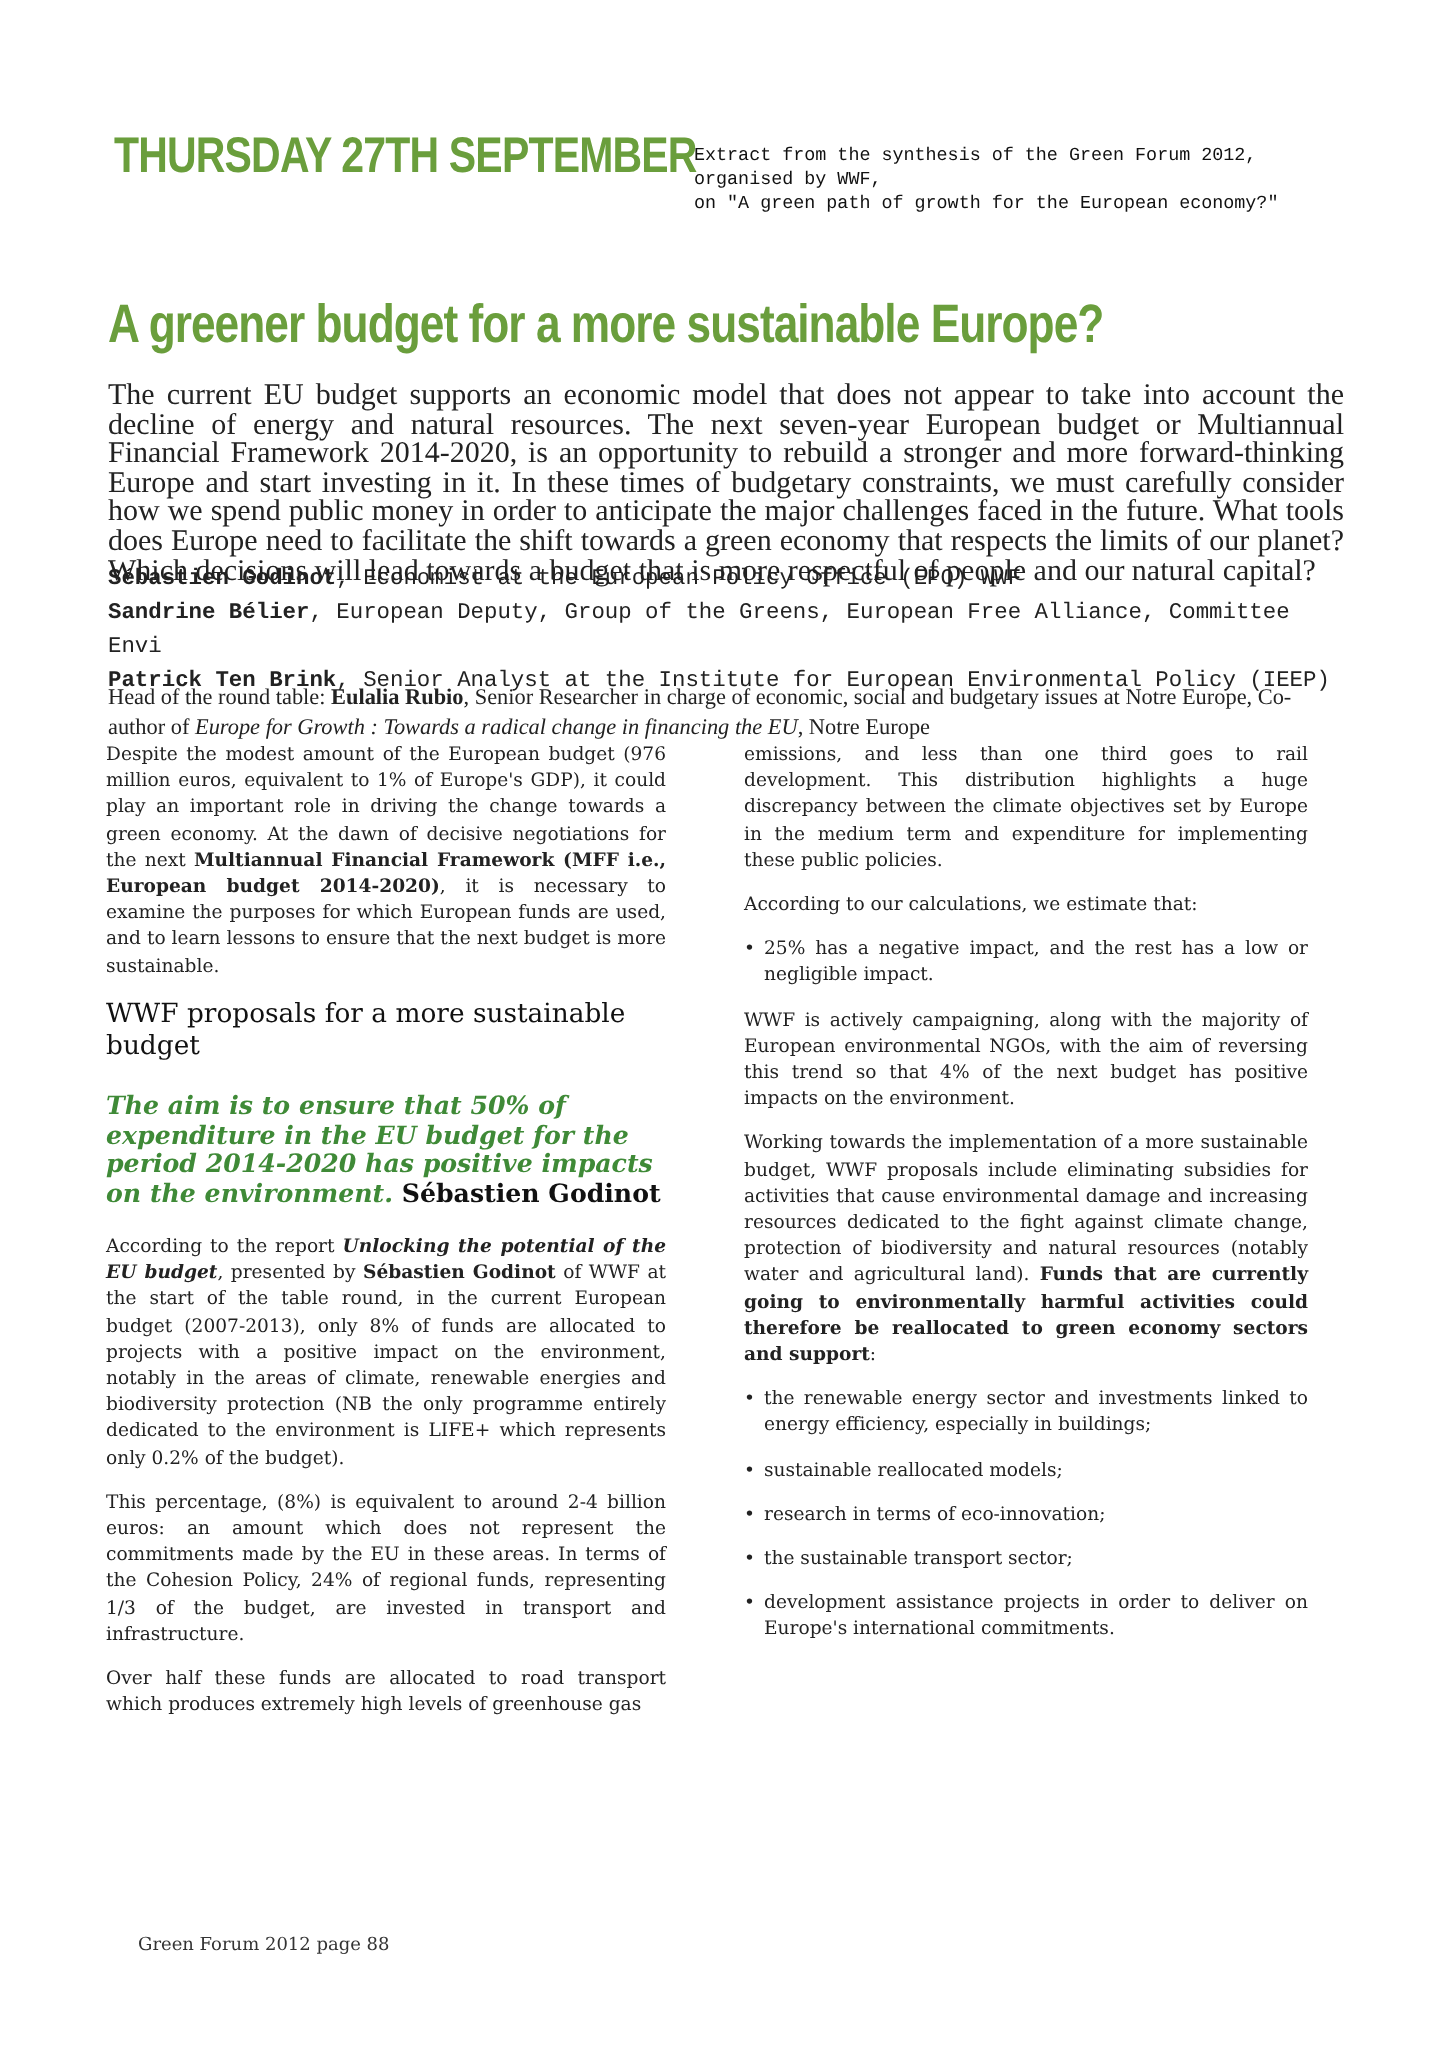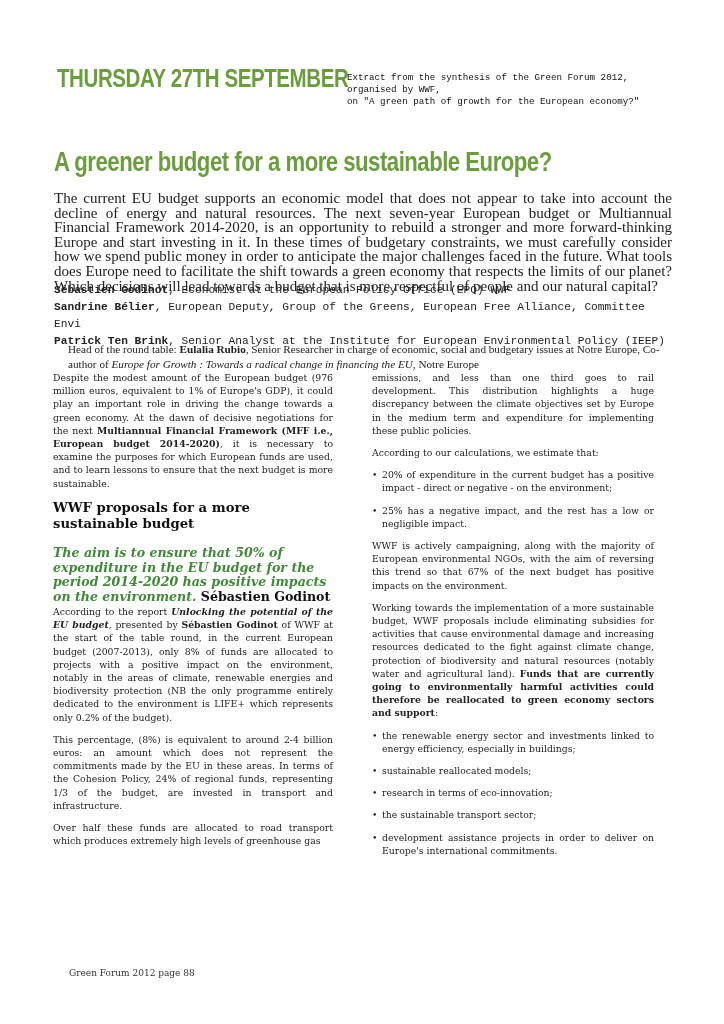--- a/index.html
+++ b/index.html
@@ -12,28 +12,28 @@
              font-size: 9.2px; line-height: 12px; color: #111; }
   .main-title { position: absolute; left: 54px; top: 147px; font-family: "Liberation Sans", sans-serif;
                 font-size: 27px; font-weight: bold; color: #6a9e3c; letter-spacing: -0.6px;
                 transform: scaleX(0.82); transform-origin: left top; white-space: nowrap; }
   .intro { position: absolute; left: 54px; top: 191px; width: 618px; font-family: "Liberation Serif", serif;
            font-size: 15px; line-height: 14.6px; text-align: justify; color: #222; }
   .speakers { position: absolute; left: 54px; top: 282px; width: 618px; font-family: Liberation Mono, monospace;
               font-size: 11.2px; line-height: 17px; color: #222; }
   .speakers b { font-weight: bold; }
   .head-table { position: absolute; left: 54px; top: 342px; width: 600px; font-family: "Liberation Serif", serif;
-                font-size: 11.2px; line-height: 15px; color: #222; margin-left: 14px; }
+                font-size: 11.2px; line-height: 15px; color: #222; }
   .col { position: absolute; top: 371px; width: 280px; font-family: "DejaVu Serif", serif;
          font-size: 9.3px; line-height: 13.2px; color: #222; }
   .col.left { left: 53px; }
   .col.right { left: 352px; width: 282px; margin-left: 20px; }
   .col p { margin: 0 0 9px 0; text-align: justify; }
-  .col h2 { font-size: 13.2px; line-height: 16px; margin: 10px 0 14px 0; font-weight: bold; color: #111; }
-  .quote { font-size: 12.6px; line-height: 14.8px; margin: 0 0 0 0; }
+  .col h2 { font-size: 13.2px; line-height: 16px; margin: 10px 0 14px 0; font-weight: normal; color: #111; }
+  .quote { font-size: 12.6px; line-height: 14.8px; margin: 0 0 12px 0; }
   .quote .q { color: #3f8a37; font-style: italic; font-weight: bold; }
   .quote .who { color: #111; font-weight: bold; }
   .col ul { list-style: none; margin: 0 0 9px 0; padding: 0; }
   .col li { position: relative; padding-left: 10px; margin-bottom: 9px; text-align: justify; }
   .col li::before { content: "\2022"; position: absolute; left: 0; top: 0; }
   .footer { position: absolute; left: 69px; top: 968px; font-family: "DejaVu Serif", serif; font-size: 9px; color: #333; }
 </style>
 </head>
 <body>
 
@@ -63,24 +63,23 @@
   <div class="quote"><span class="q">The aim is to ensure that 50% of expenditure in the EU budget for the period 2014-2020 has positive impacts on the environment.</span><span class="who"> Sébastien Godinot</span></div>
   <p><span>According to the report </span><b><i>Unlocking the potential of the EU budget</i></b><span>, presented by </span><b>Sébastien Godinot</b><span> of WWF at the start of the table round, in the current European budget (2007-2013), only 8% of funds are allocated to projects with a positive impact on the environment, notably in the areas of climate, renewable energies and biodiversity protection (NB the only programme entirely dedicated to the environment is LIFE+ which represents only 0.2% of the budget).</span></p>
   <p>This percentage, (8%) is equivalent to around 2-4 billion euros: an amount which does not represent the commitments made by the EU in these areas. In terms of the Cohesion Policy, 24% of regional funds, representing 1/3 of the budget, are invested in transport and infrastructure.</p>
   <p>Over half these funds are allocated to road transport which produces extremely high levels of greenhouse gas</p>
 </div>
 
 <div class="col right">
   <p>emissions, and less than one third goes to rail development. This distribution highlights a huge discrepancy between the climate objectives set by Europe in the medium term and expenditure for implementing these public policies.</p>
   <p>According to our calculations, we estimate that:</p>
   <ul>
-    <li>20% of expenditure in the current budget has a positive impact - direct or negative - on the environment;</li>
     <li>25% has a negative impact, and the rest has a low or negligible impact.</li>
   </ul>
-  <p>WWF is actively campaigning, along with the majority of European environmental NGOs, with the aim of reversing this trend so that 67% of the next budget has positive impacts on the environment.</p>
+  <p>WWF is actively campaigning, along with the majority of European environmental NGOs, with the aim of reversing this trend so that 4% of the next budget has positive impacts on the environment.</p>
   <p><span>Working towards the implementation of a more sustainable budget, WWF proposals include eliminating subsidies for activities that cause environmental damage and increasing resources dedicated to the fight against climate change, protection of biodiversity and natural resources (notably water and agricultural land). </span><b>Funds that are currently going to environmentally harmful activities could therefore be reallocated to green economy sectors and support</b><span>:</span></p>
   <ul>
     <li>the renewable energy sector and investments linked to energy efficiency, especially in buildings;</li>
     <li>sustainable reallocated models;</li>
     <li>research in terms of eco-innovation;</li>
     <li>the sustainable transport sector;</li>
     <li>development assistance projects in order to deliver on Europe's international commitments.</li>
   </ul>
 </div>
 

